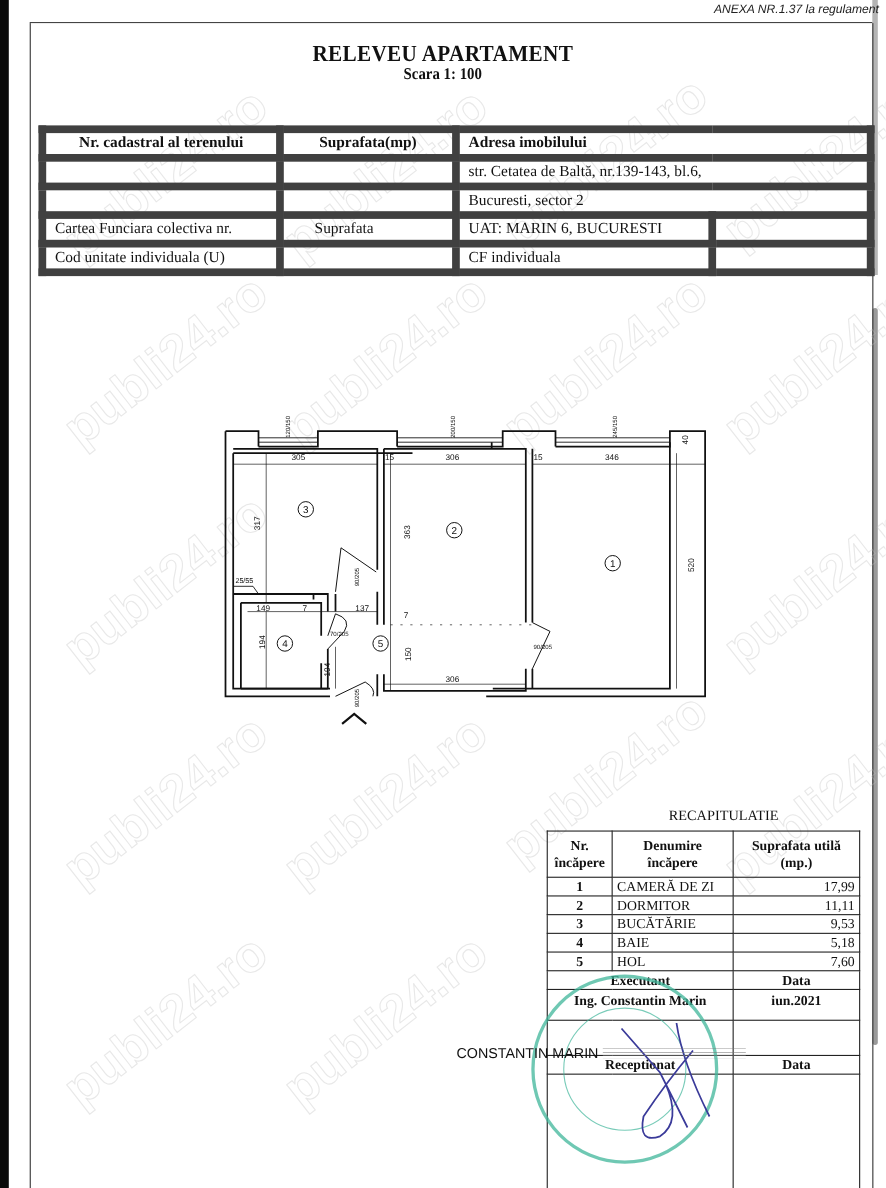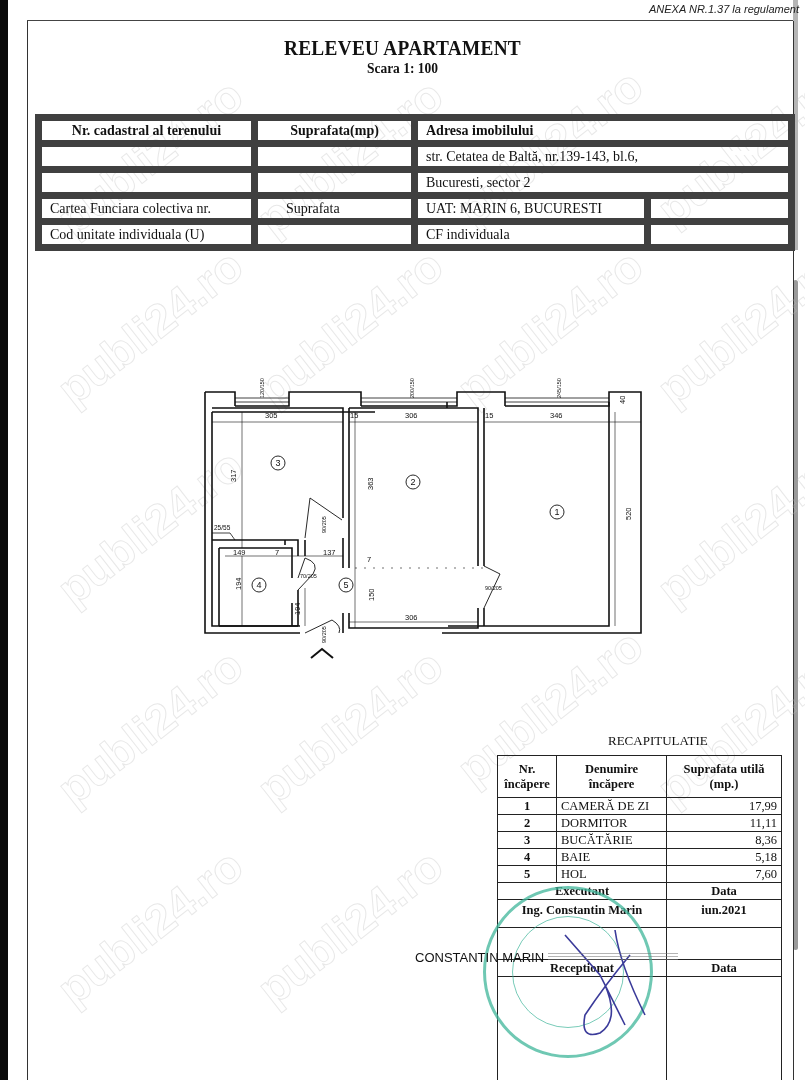--- a/index.html
+++ b/index.html
@@ -227,21 +227,21 @@
         <td class="val">17,99</td>
       </tr>
   <tr>
         <td class="num">2</td>
         <td class="name">DORMITOR</td>
         <td class="val">11,11</td>
       </tr>
   <tr>
         <td class="num">3</td>
         <td class="name">BUCĂTĂRIE</td>
-        <td class="val">8,36</td>
+        <td class="val">9,53</td>
       </tr>
   <tr>
         <td class="num">4</td>
         <td class="name">BAIE</td>
         <td class="val">5,18</td>
       </tr>
   <tr>
         <td class="num">5</td>
         <td class="name">HOL</td>
         <td class="val">7,60</td>

